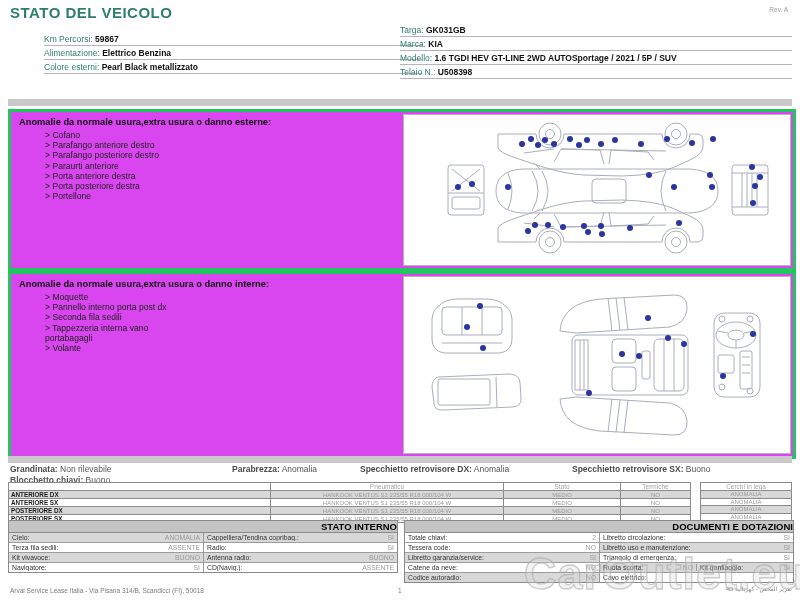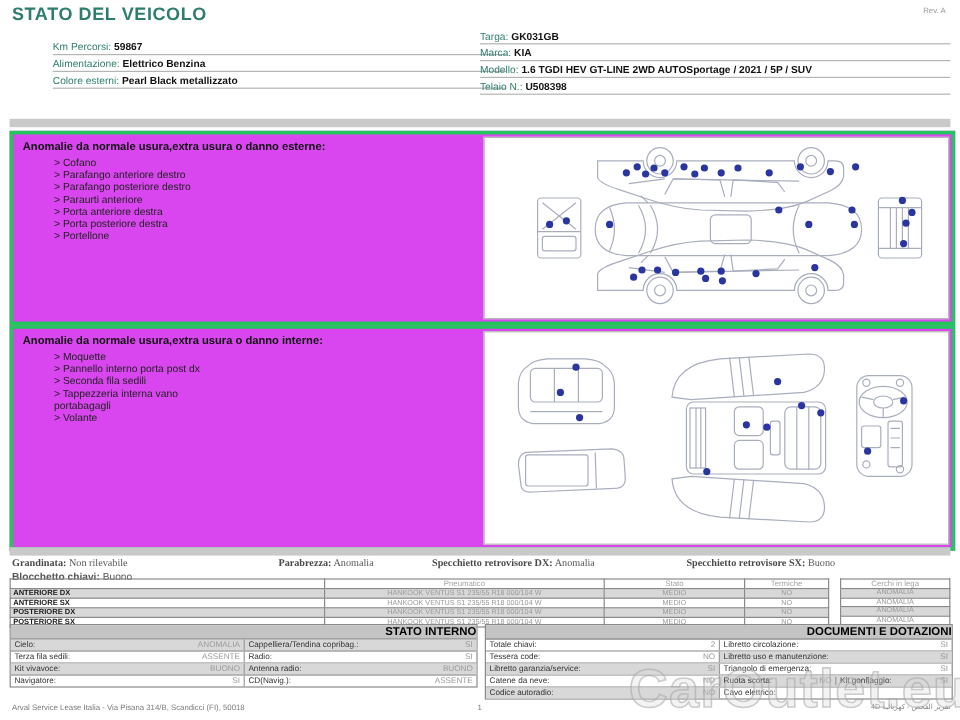--- a/index.html
+++ b/index.html
@@ -28,21 +28,21 @@
   .col1{width:150px;margin-right:48px;margin-left:21px;}
   .col2{width:150px;}
   .item{font-size:8.6px;line-height:10.2px;color:#222;}
   .diagram{position:absolute;top:2px;right:2px;width:386px;border:1px solid #b5b5b5;background:#fff;}
   #panel-ext .diagram{height:150px;}
   #panel-int .diagram{height:176px;}
   .diagram svg{display:block;width:100%;height:100%;}
   .carline{stroke:#a9aebd;fill:none;stroke-width:1;}
   
   .summary{position:absolute;left:10px;top:464px;width:782px;font-size:8.5px;color:#555;}
-  .summary .s{position:absolute;top:0;white-space:nowrap;font-family:Liberation Serif, serif;}
+  .summary .s{position:absolute;top:0;white-space:nowrap;}
   .summary .s b{color:#4a4a4a;}
   #s0{left:0;} #s1{left:222px;} #s2{left:350px;} #s3{left:562px;}
   .summary .line2{position:absolute;top:11px;left:0;white-space:nowrap;}
   
   .tyres{position:absolute;left:8px;top:482px;width:682px;border-collapse:collapse;table-layout:fixed;}
   .tyres td,.tyres th{border:1px solid #8a8a8a;height:6.5px;padding:0 2px;overflow:hidden;white-space:nowrap;}
   .tyres th{font-size:6.5px;font-weight:normal;color:#a3a3a3;text-align:center;}
   .tyres .pos{font-size:6.3px;font-weight:bold;color:#1a1a1a;text-align:left;}
   .tyres .c{font-size:6px;color:#9a9a9a;text-align:center;}
   .gray-row{background:#d8d8d8;}

